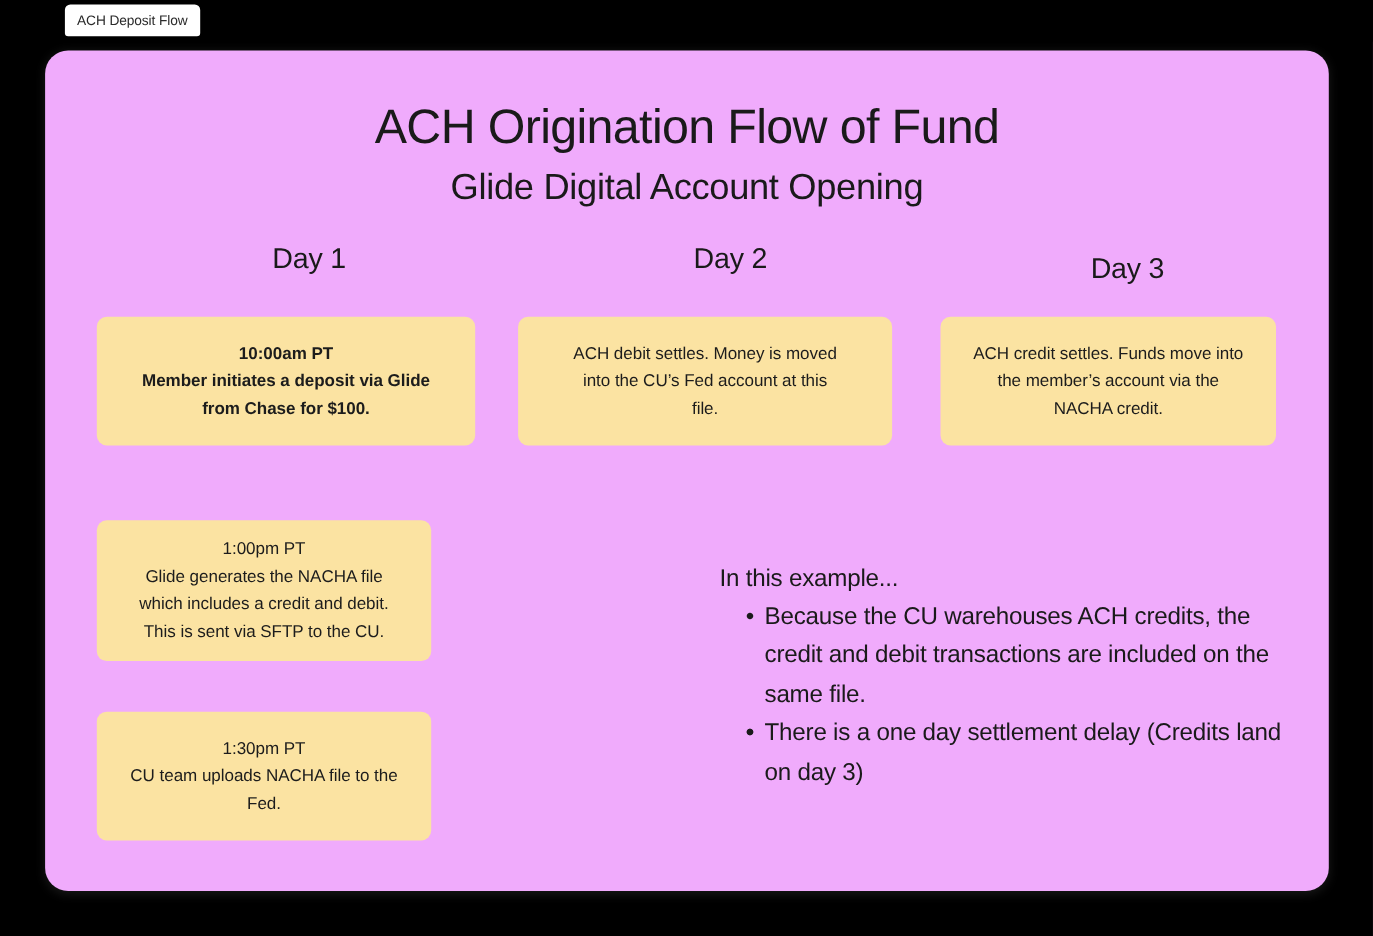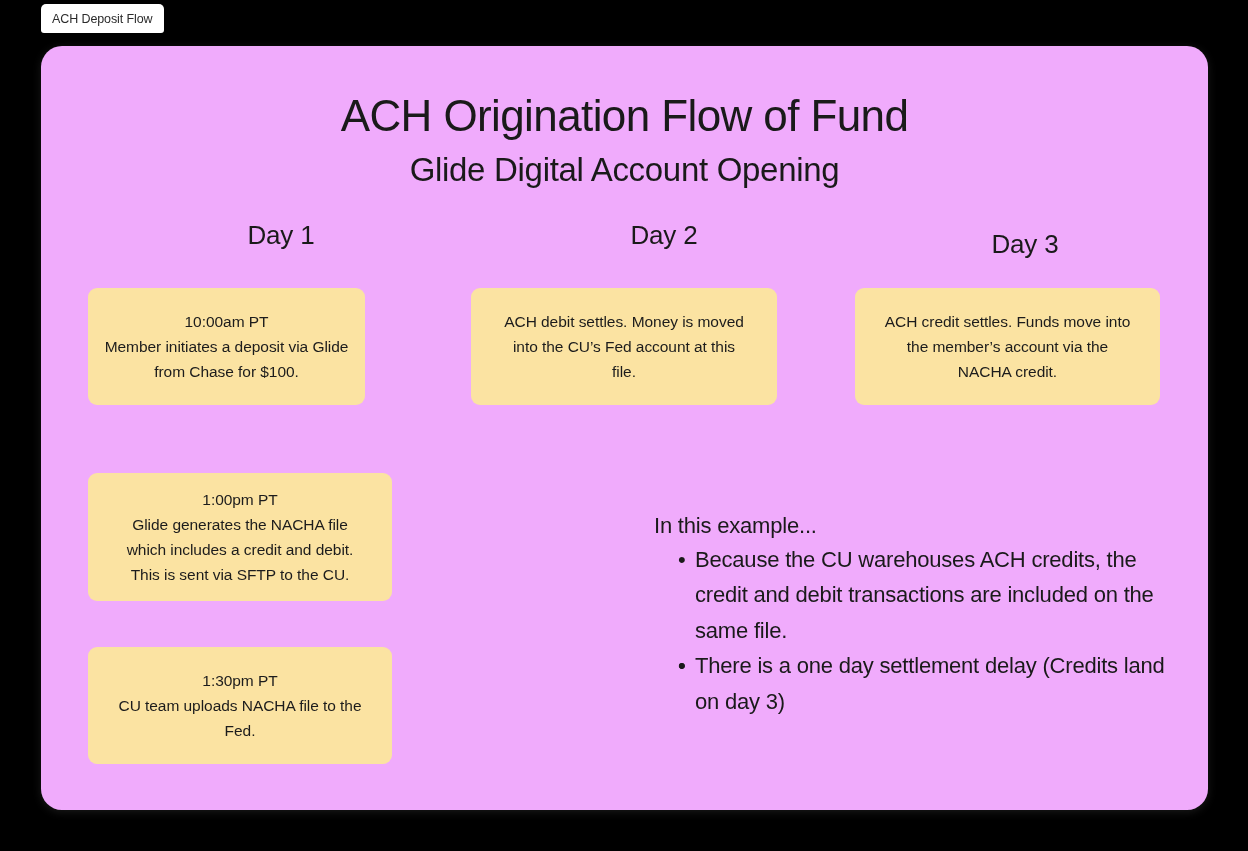--- a/index.html
+++ b/index.html
@@ -17,21 +17,21 @@
   .tabstrip {
     position: absolute;
     top: 0; left: 0;
     width: 1248px;
     height: 38px;
     background: #000000;
     display: flex;
     align-items: flex-start;
   }
   .tab {
-    margin-left: 41px;
+    margin-left: 59px;
     margin-top: 4px;
     height: 29px;
     padding: 0 11px;
     background: #ffffff;
     border-radius: 5px 5px 3px 3px;
     display: flex;
     align-items: center;
     color: #2b2b2b;
     font-size: 12.5px;
     letter-spacing: -0.1px;
@@ -99,24 +99,24 @@
     text-align: center;
     letter-spacing: -0.05px;
     display: flex;
     flex-direction: column;
     align-items: center;
     justify-content: center;
     padding: 10px 14px;
   }
   .card .line { display: block; width: 100%; }
 
-  .card-d1-1 { left: 47px;  top: 242px; width: 277px; height: 117px; }
+  .card-d1-1 { left: 47px;  top: 242px; width: 344px; height: 117px; font-weight: bold; }
   .card-d1-2 { left: 47px;  top: 427px; width: 304px; height: 128px; }
   .card-d1-3 { left: 47px;  top: 601px; width: 304px; height: 117px; }
-  .card-d2-1 { left: 430px; top: 242px; width: 306px; height: 117px; }
+  .card-d2-1 { left: 430px; top: 242px; width: 340px; height: 117px; }
   .card-d3-1 { left: 814px; top: 242px; width: 305px; height: 117px; }
 
   
   .notes {
     position: absolute;
     left: 613px;
     top: 466px;
     width: 520px;
     color: #1a1a1a;
   }

